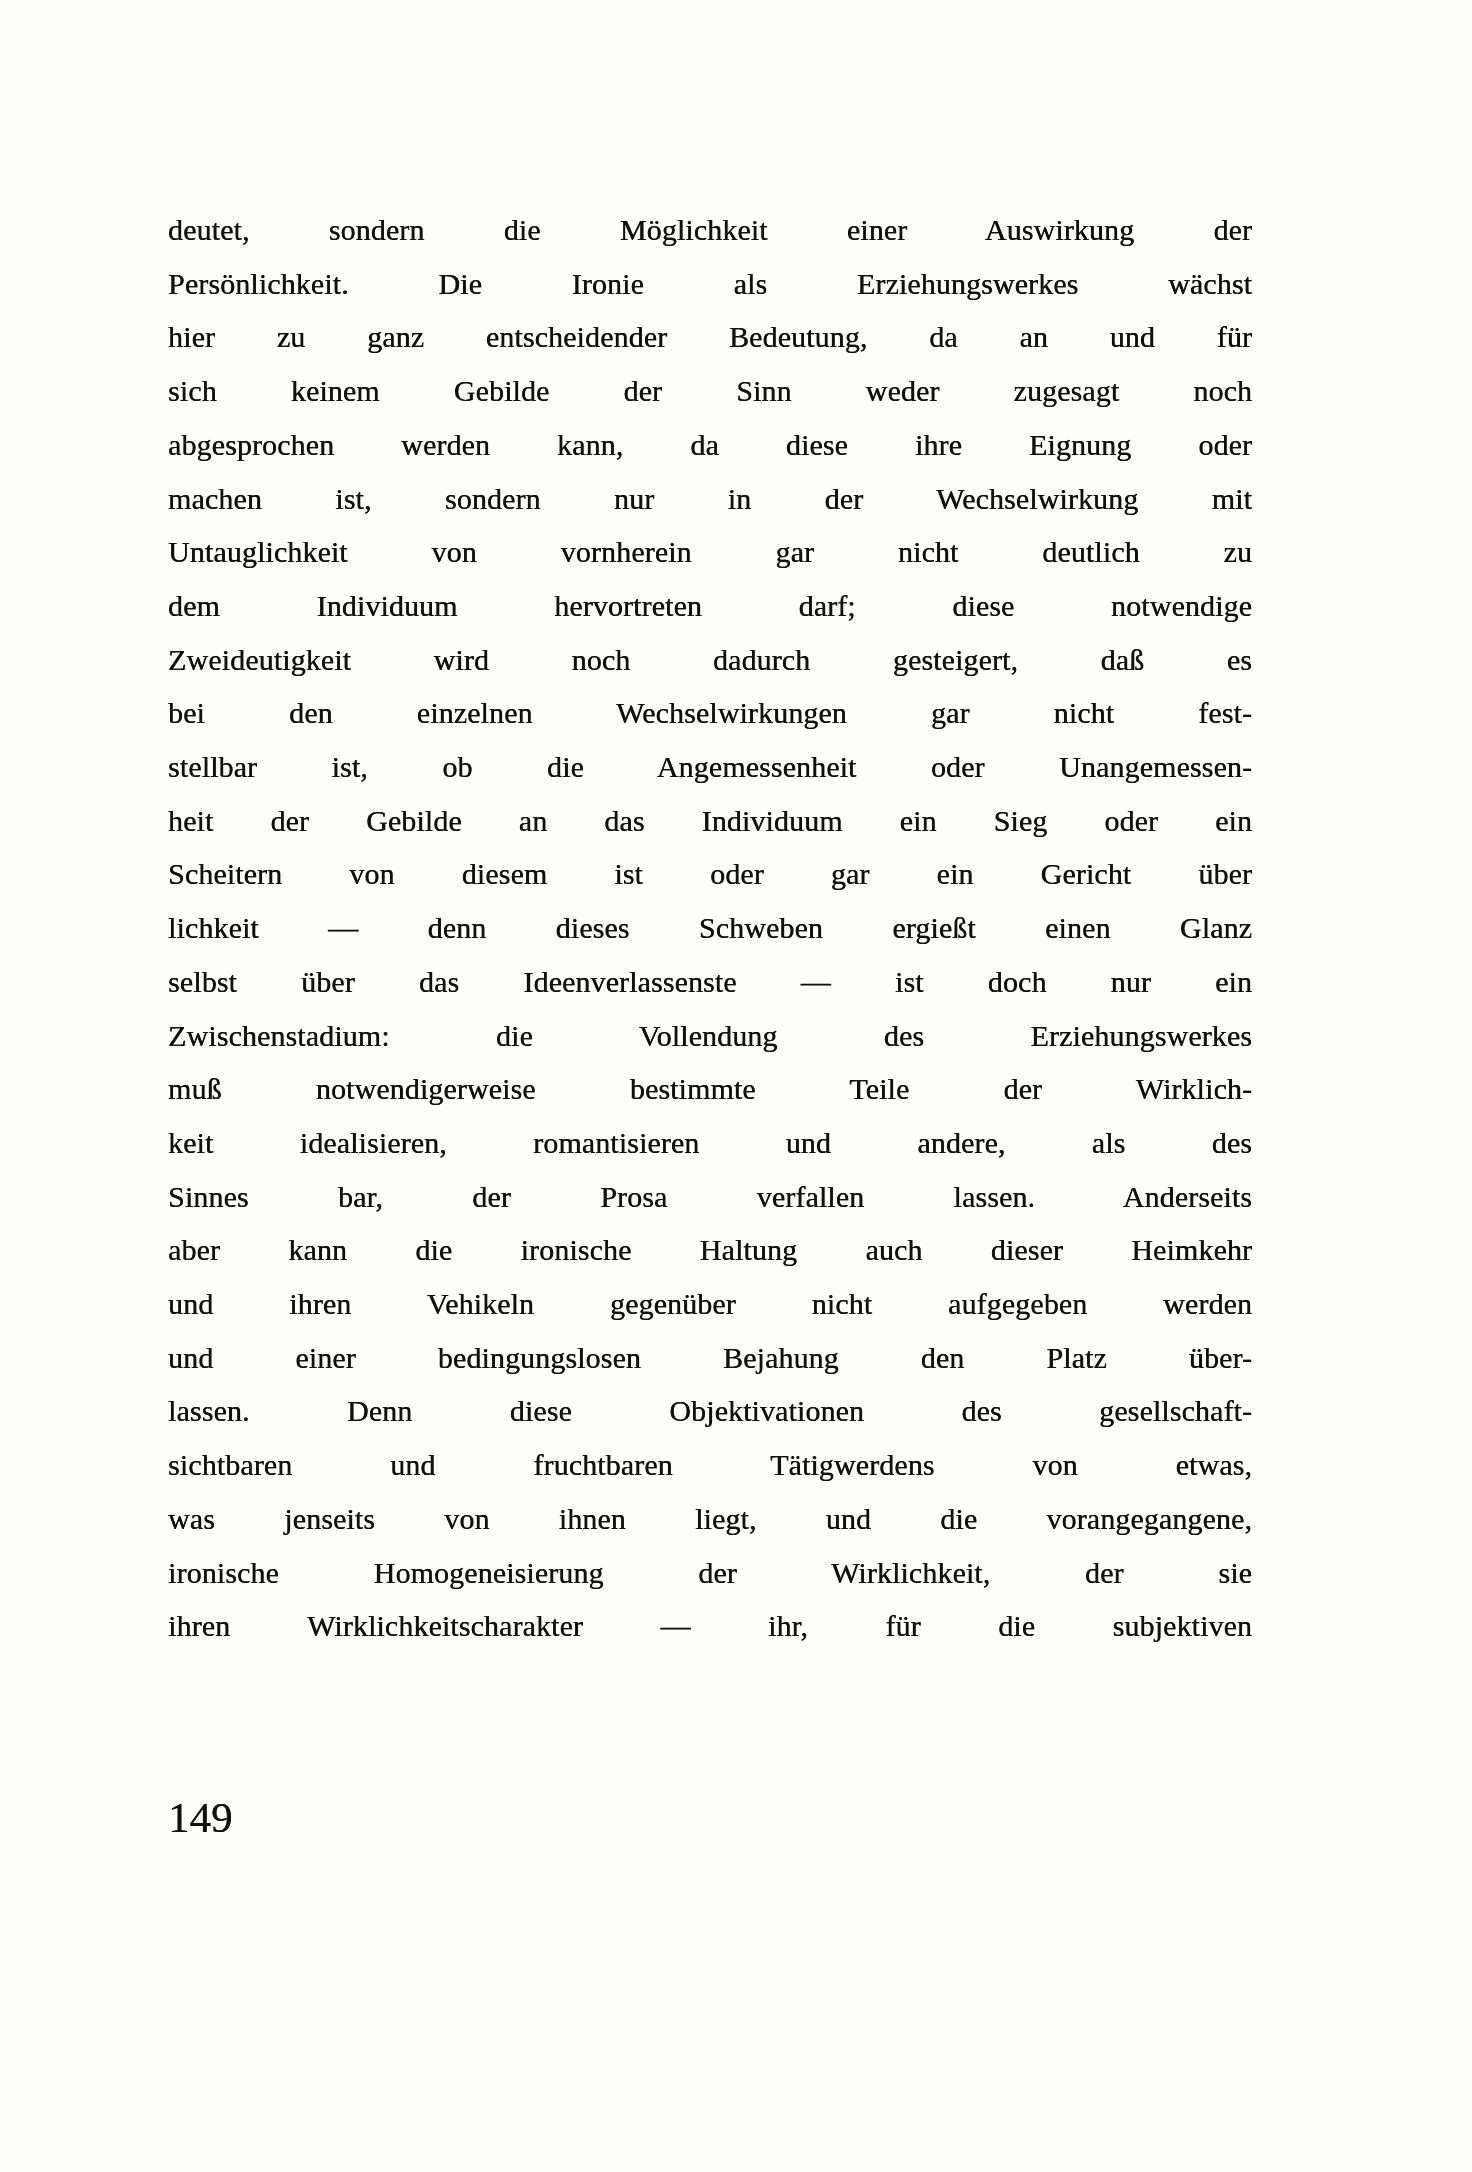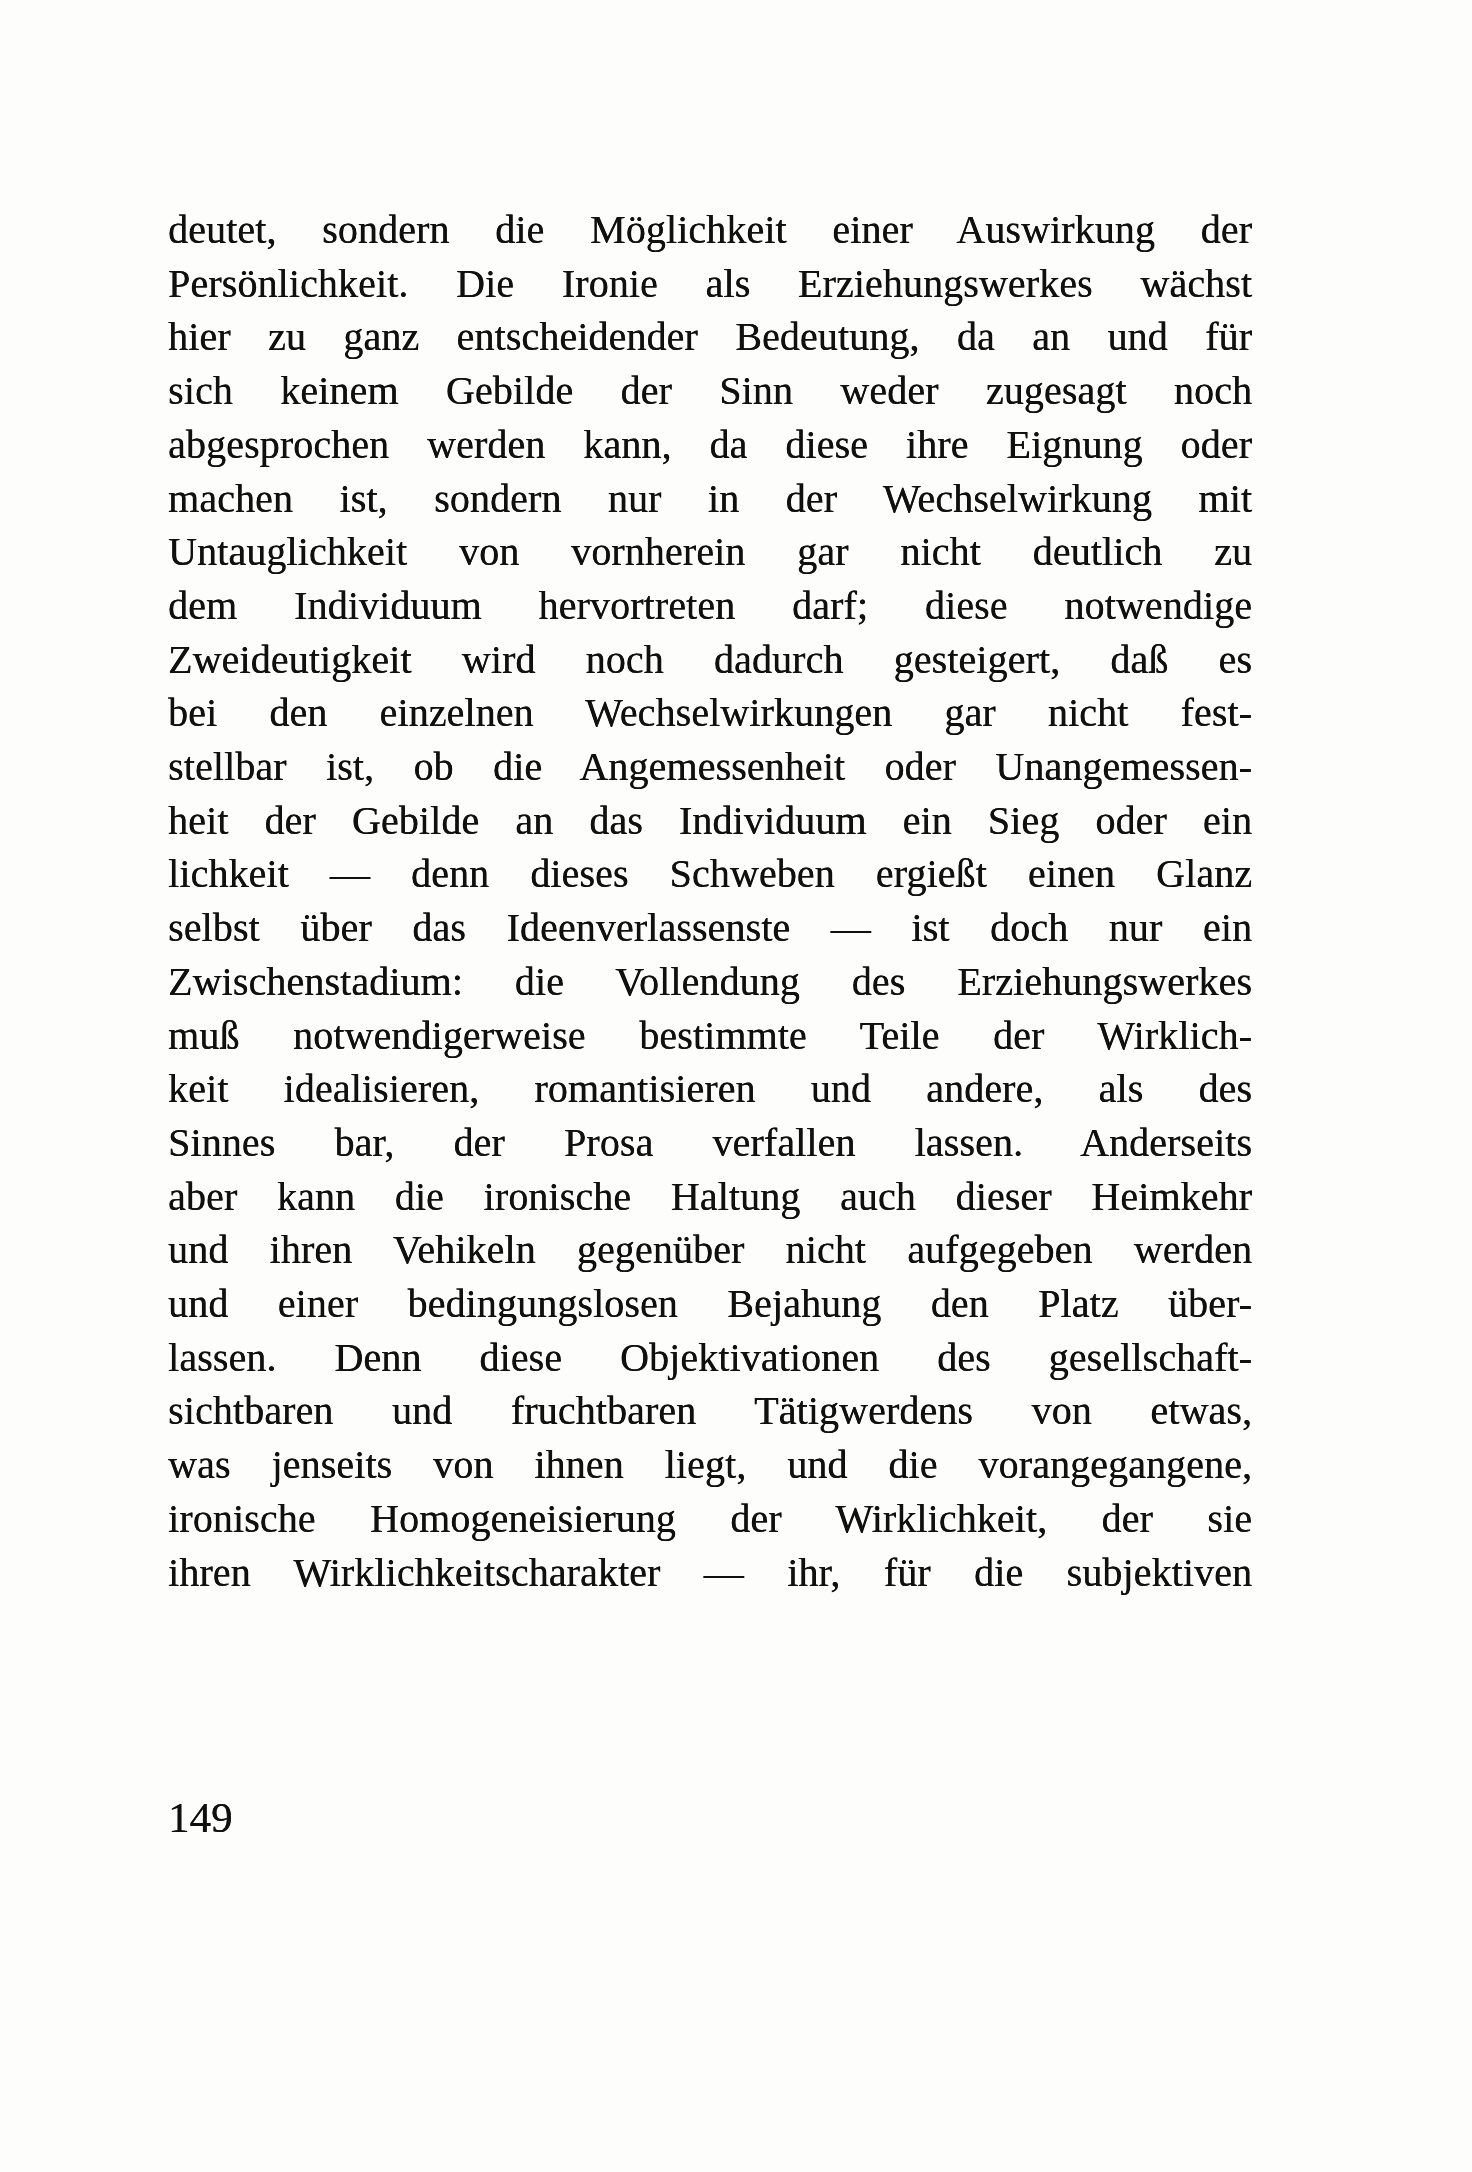--- a/index.html
+++ b/index.html
@@ -16,21 +16,21 @@
     font-family: "Liberation Serif", "DejaVu Serif", serif;
     color: #101010;
   }
   .text-block {
     position: absolute;
     left: 168px;
     top: 203px;
     width: 1084px;
   }
   .line {
-    font-size: 40px;
+    font-size: 30px;
     line-height: 53.7px;
     white-space: normal;
     text-align: justify;
     text-align-last: justify;
     -moz-text-align-last: justify;
     text-shadow: 0.35px 0 0 currentColor;
     letter-spacing: 0.1px;
   }
   .page-number {
     position: absolute;
@@ -53,20 +53,21 @@
     <div class="line">hier zu ganz entscheidender Bedeutung, da an und für</div>
     <div class="line">sich keinem Gebilde der Sinn weder zugesagt noch</div>
     <div class="line">abgesprochen werden kann, da diese ihre Eignung oder</div>
     <div class="line">machen ist, sondern nur in der Wechselwirkung mit</div>
     <div class="line">Untauglichkeit von vornherein gar nicht deutlich zu</div>
     <div class="line">dem Individuum hervortreten darf; diese notwendige</div>
     <div class="line">Zweideutigkeit wird noch dadurch gesteigert, daß es</div>
     <div class="line">bei den einzelnen Wechselwirkungen gar nicht fest-</div>
     <div class="line">stellbar ist, ob die Angemessenheit oder Unangemessen-</div>
     <div class="line">heit der Gebilde an das Individuum ein Sieg oder ein</div>
+    <div class="line">Scheitern von diesem ist oder gar ein Gericht über</div>
     <div class="line">lichkeit — denn dieses Schweben ergießt einen Glanz</div>
     <div class="line">selbst über das Ideenverlassenste — ist doch nur ein</div>
     <div class="line">Zwischenstadium: die Vollendung des Erziehungswerkes</div>
     <div class="line">muß notwendigerweise bestimmte Teile der Wirklich-</div>
     <div class="line">keit idealisieren, romantisieren und andere, als des</div>
     <div class="line">Sinnes bar, der Prosa verfallen lassen. Anderseits</div>
     <div class="line">aber kann die ironische Haltung auch dieser Heimkehr</div>
     <div class="line">und ihren Vehikeln gegenüber nicht aufgegeben werden</div>
     <div class="line">und einer bedingungslosen Bejahung den Platz über-</div>
     <div class="line">lassen. Denn diese Objektivationen des gesellschaft-</div>

